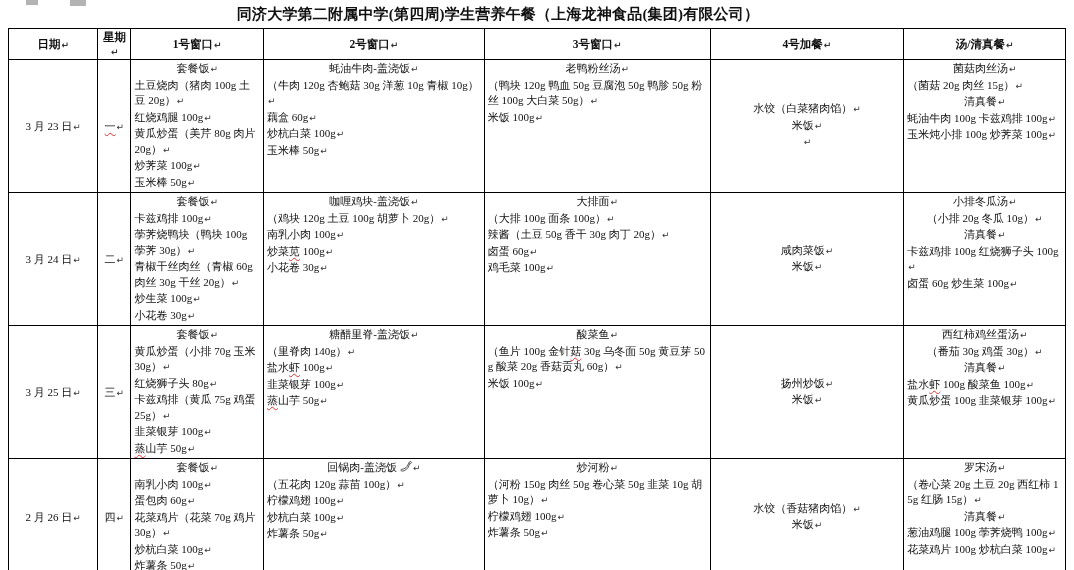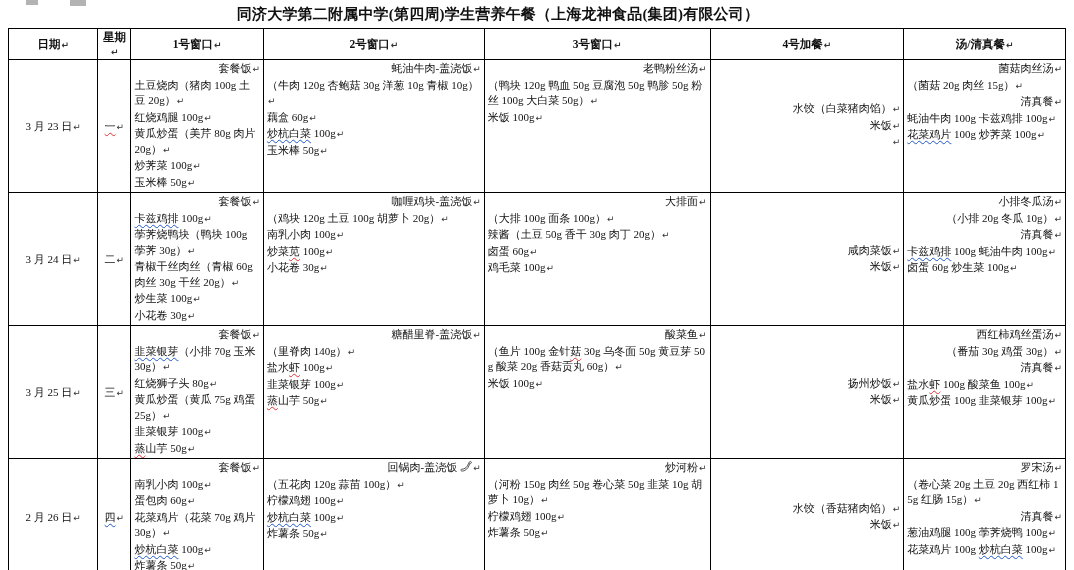--- a/index.html
+++ b/index.html
@@ -16,23 +16,23 @@
   th,td{border:1px solid #000;padding:1px 3px;vertical-align:top;font-size:11px;overflow:hidden;}
   thead th{height:30px;vertical-align:middle;font-weight:bold;font-size:11.5px;padding:0 2px;line-height:14px;}
   td.mid{vertical-align:middle;text-align:center;}
   tbody tr:nth-of-type(1){height:106px;}
   tbody tr:nth-of-type(2){height:104px;}
   tbody tr:nth-of-type(3){height:101px;}
   tbody tr:nth-of-type(4){height:87px;}
   tbody tr:nth-of-type(5){height:92px;}
   tbody tr:nth-of-type(6){height:10px;}
   .line{line-height:15.5px;text-align:left;word-break:break-all;}
-  .line.center{text-align:right;}
+  .line.center{text-align:center;}
   .rm{font-size:9px;color:#333;margin-left:1px;font-family:"DejaVu Sans",sans-serif;}
-  .u-blue{text-decoration:underline;text-decoration-style:wavy;text-decoration-color:#2156c8;text-decoration-thickness:1px;text-underline-offset:2px;}
+  .u-blue{text-decoration-style:wavy;text-decoration-color:#2156c8;text-decoration-thickness:1px;text-underline-offset:2px;}
   .u-red{text-decoration:underline;text-decoration-style:wavy;text-decoration-color:#e03131;text-decoration-thickness:1px;text-underline-offset:2px;}
   .chili{vertical-align:-2px;margin-left:2px;}
   .edge{position:absolute;top:0;background:#9a9a9a;opacity:.75;}
   .edge.a{left:26px;width:12px;height:5px;}
   .edge.b{left:70px;width:16px;height:6px;}
 </style>
 </head>
 <body>
 
 <div class="edge a"></div>
@@ -89,21 +89,21 @@
           <td class="mid">
             <div class="line center"><span>水饺（白菜猪肉馅）</span><span class="rm">↵</span></div>
             <div class="line center"><span>米饭</span><span class="rm">↵</span></div>
             <div class="line center"><span></span><span class="rm">↵</span></div>
           </td>
           <td>
             <div class="line center"><span>菌菇肉丝汤</span><span class="rm">↵</span></div>
             <div class="line"><span>（菌菇 20g 肉丝 15g）</span><span class="rm">↵</span></div>
             <div class="line center"><span>清真餐</span><span class="rm">↵</span></div>
             <div class="line"><span>蚝油牛肉 100g 卡兹鸡排 100g</span><span class="rm">↵</span></div>
-            <div class="line"><span class="u-blue">花菜鸡片</span><span> 100g 炒荠菜 100g</span><span class="rm">↵</span></div>
+            <div class="line"><span class="u-blue">玉米炖小排</span><span> 100g 炒荠菜 100g</span><span class="rm">↵</span></div>
           </td>
         </tr>
         <tr>
           <td class="mid"><span>3 月 24 日</span><span class="rm">↵</span></td>
           <td class="mid"><span>二</span><span class="rm">↵</span></td>
           <td>
             <div class="line center"><span>套餐饭</span><span class="rm">↵</span></div>
             <div class="line"><span class="u-blue">卡兹鸡排</span><span> 100g</span><span class="rm">↵</span></div>
             <div class="line"><span>荸荠烧鸭块（鸭块 100g 荸荠 30g）</span><span class="rm">↵</span></div>
             <div class="line"><span>青椒干丝肉丝（青椒 60g 肉丝 30g 干丝 20g）</span><span class="rm">↵</span></div>
@@ -125,32 +125,32 @@
             <div class="line"><span>鸡毛菜 100g</span><span class="rm">↵</span></div>
           </td>
           <td class="mid">
             <div class="line center"><span>咸肉菜饭</span><span class="rm">↵</span></div>
             <div class="line center"><span>米饭</span><span class="rm">↵</span></div>
           </td>
           <td>
             <div class="line center"><span>小排冬瓜汤</span><span class="rm">↵</span></div>
             <div class="line center"><span>（小排 20g 冬瓜 10g）</span><span class="rm">↵</span></div>
             <div class="line center"><span>清真餐</span><span class="rm">↵</span></div>
-            <div class="line"><span class="u-blue">卡兹鸡排</span><span> 100g 蚝油牛肉 100g</span><span class="rm">↵</span></div>
+            <div class="line"><span class="u-blue">卡兹鸡排</span><span> 100g 红烧狮子头 100g</span><span class="rm">↵</span></div>
             <div class="line"><span>卤蛋 60g 炒生菜 100g</span><span class="rm">↵</span></div>
           </td>
         </tr>
         <tr>
           <td class="mid"><span>3 月 25 日</span><span class="rm">↵</span></td>
           <td class="mid"><span>三</span><span class="rm">↵</span></td>
           <td>
             <div class="line center"><span>套餐饭</span><span class="rm">↵</span></div>
-            <div class="line"><span class="u-blue">韭菜银芽</span><span>（小排 70g 玉米 30g）</span><span class="rm">↵</span></div>
+            <div class="line"><span class="u-blue">黄瓜炒蛋</span><span>（小排 70g 玉米 30g）</span><span class="rm">↵</span></div>
             <div class="line"><span>红烧狮子头 80g</span><span class="rm">↵</span></div>
-            <div class="line"><span>黄瓜炒蛋（黄瓜 75g 鸡蛋 25g）</span><span class="rm">↵</span></div>
+            <div class="line"><span>卡兹鸡排（黄瓜 75g 鸡蛋 25g）</span><span class="rm">↵</span></div>
             <div class="line"><span>韭菜银芽 100g</span><span class="rm">↵</span></div>
             <div class="line"><span class="u-red">蒸</span><span>山芋 50g</span><span class="rm">↵</span></div>
           </td>
           <td>
             <div class="line center"><span>糖醋里脊-盖浇饭</span><span class="rm">↵</span></div>
             <div class="line"><span>（里脊肉 140g）</span><span class="rm">↵</span></div>
             <div class="line"><span>盐水</span><span class="u-red">虾</span><span> 100g</span><span class="rm">↵</span></div>
             <div class="line"><span>韭菜银芽 100g</span><span class="rm">↵</span></div>
             <div class="line"><span class="u-red">蒸</span><span>山芋 50g</span><span class="rm">↵</span></div>
           </td>

